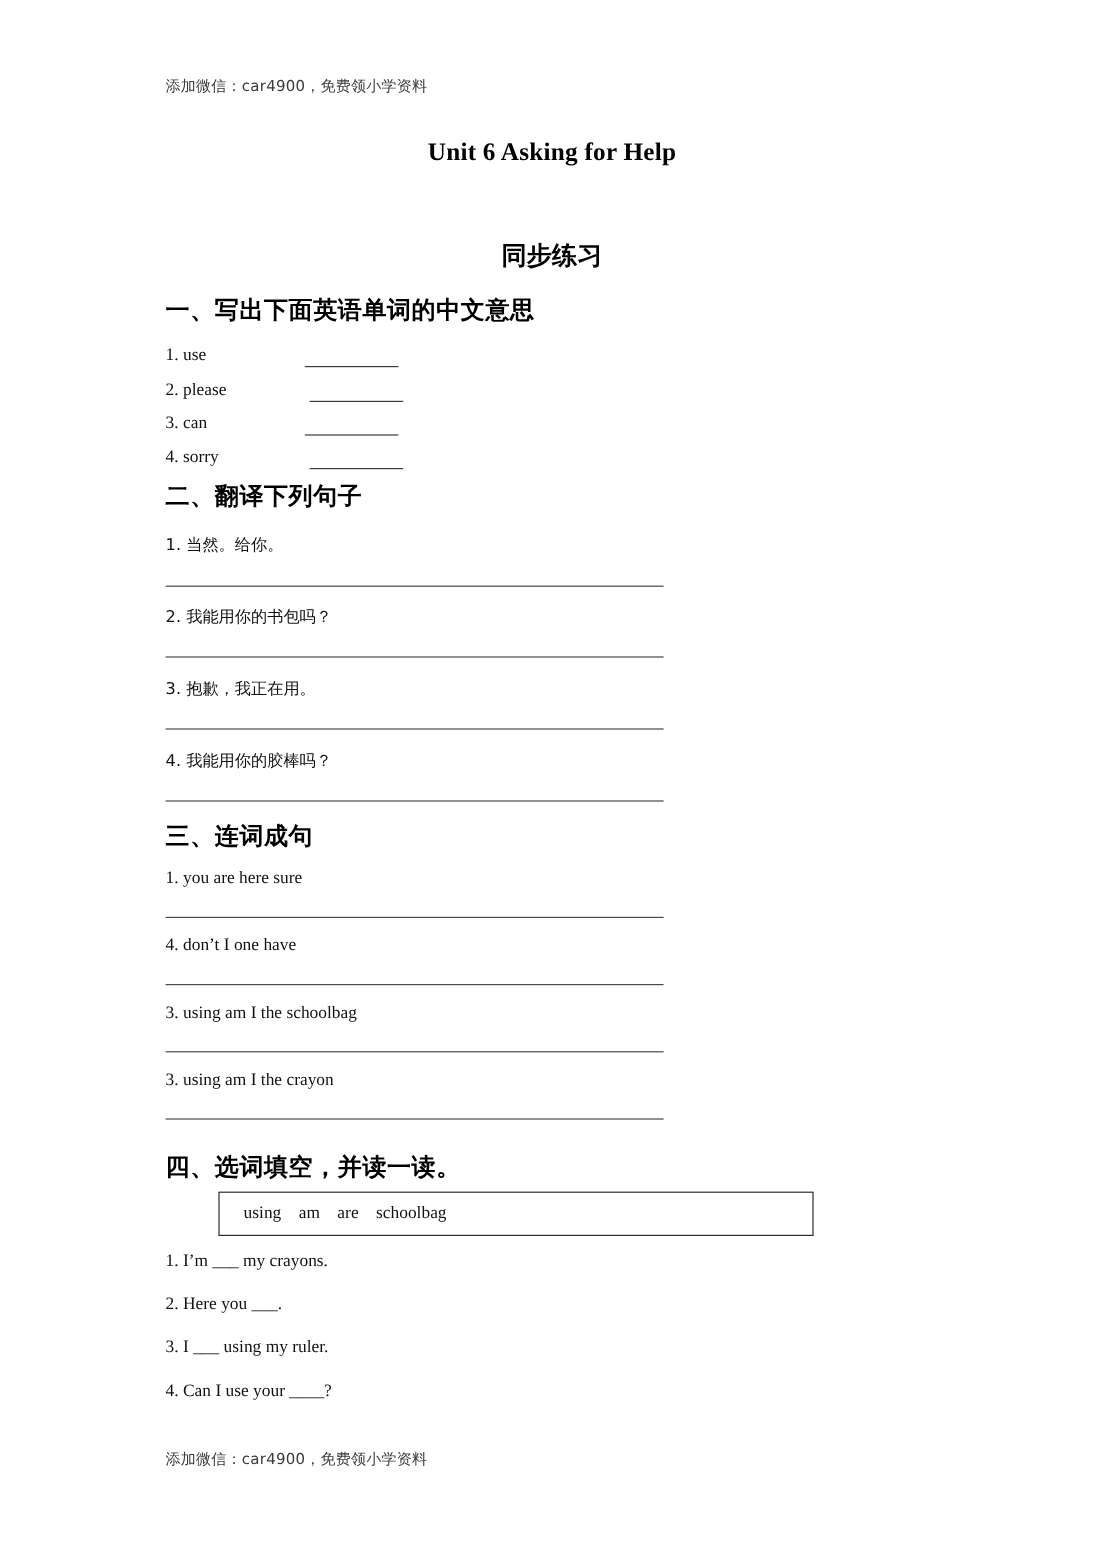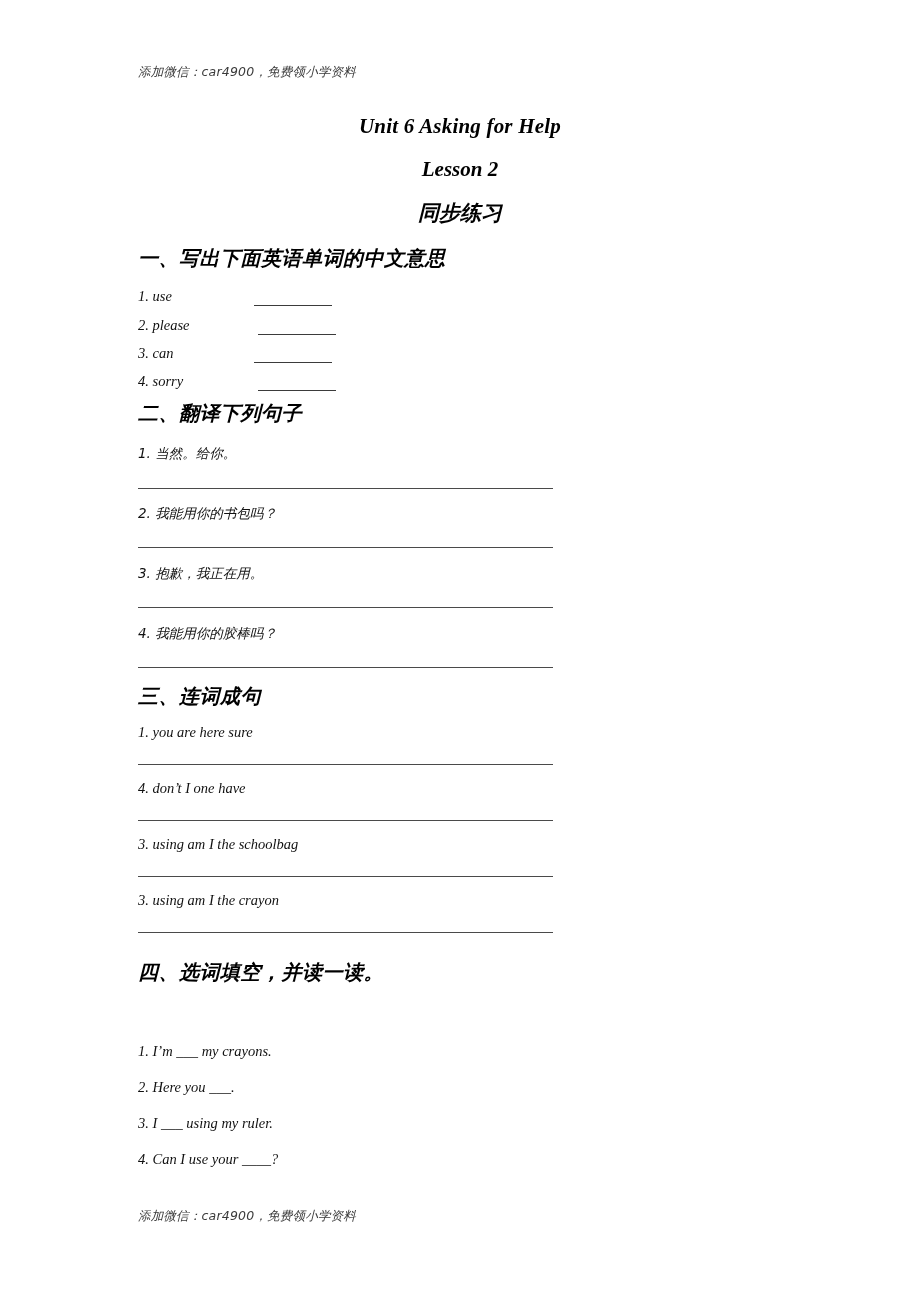--- a/index.html
+++ b/index.html
@@ -14,21 +14,20 @@
     font-family: "Liberation Serif", "DejaVu Serif", serif;
     color: #000000;
     overflow: hidden;
   }
 
   .page {
     position: relative;
     width: 920px;
     height: 1302px;
     box-sizing: border-box;
-    font-style: italic;
   }
 
   
   .watermark {
     position: absolute;
     left: 138px;
     font-family: "DejaVu Sans", "Liberation Sans", sans-serif;
     font-size: 12.5px;
     color: #3a3a3a;
     letter-spacing: 0.2px;
@@ -127,21 +126,20 @@
   }
 </style>
 </head>
 <body>
 
 <div class="page">
 
   <div class="watermark watermark-top">添加微信：car4900，免费领小学资料</div>
 
   <div class="doc-title title-unit">Unit 6 Asking for Help</div>
-  <div class="doc-title title-lesson">Lesson 2</div>
   <div class="doc-title title-cn">同步练习</div>
 
   <div class="section-heading" style="top:245px">一、写出下面英语单词的中文意思</div>
 
   <div class="item-text" style="top:288px">1. use</div>
   <div class="short-blank" style="left:254px; top:305px; width:78px;"></div>
 
   <div class="item-text" style="top:317px">2. please</div>
   <div class="short-blank" style="left:258px; top:334px; width:78px;"></div>
 
@@ -174,20 +172,23 @@
   <div class="rule" style="top:820px"></div>
 
   <div class="item-text" style="top:836px">3. using am I the schoolbag</div>
   <div class="rule" style="top:876px"></div>
 
   <div class="item-text" style="top:892px">3. using am I the crayon</div>
   <div class="rule" style="top:932px"></div>
 
   <div class="section-heading" style="top:959px">四、选词填空，并读一读。</div>
 
+  <div class="word-box">
+    <div class="word-box-inner">using    am    are    schoolbag</div>
+  </div>
 
   <div class="item-text" style="top:1043px">1. I’m ___ my crayons.</div>
   <div class="item-text" style="top:1079px">2. Here you ___.</div>
   <div class="item-text" style="top:1115px">3. I ___ using my ruler.</div>
   <div class="item-text" style="top:1151px">4. Can I use your ____?</div>
 
   <div class="watermark watermark-bottom">添加微信：car4900，免费领小学资料</div>
 
 </div>
 

